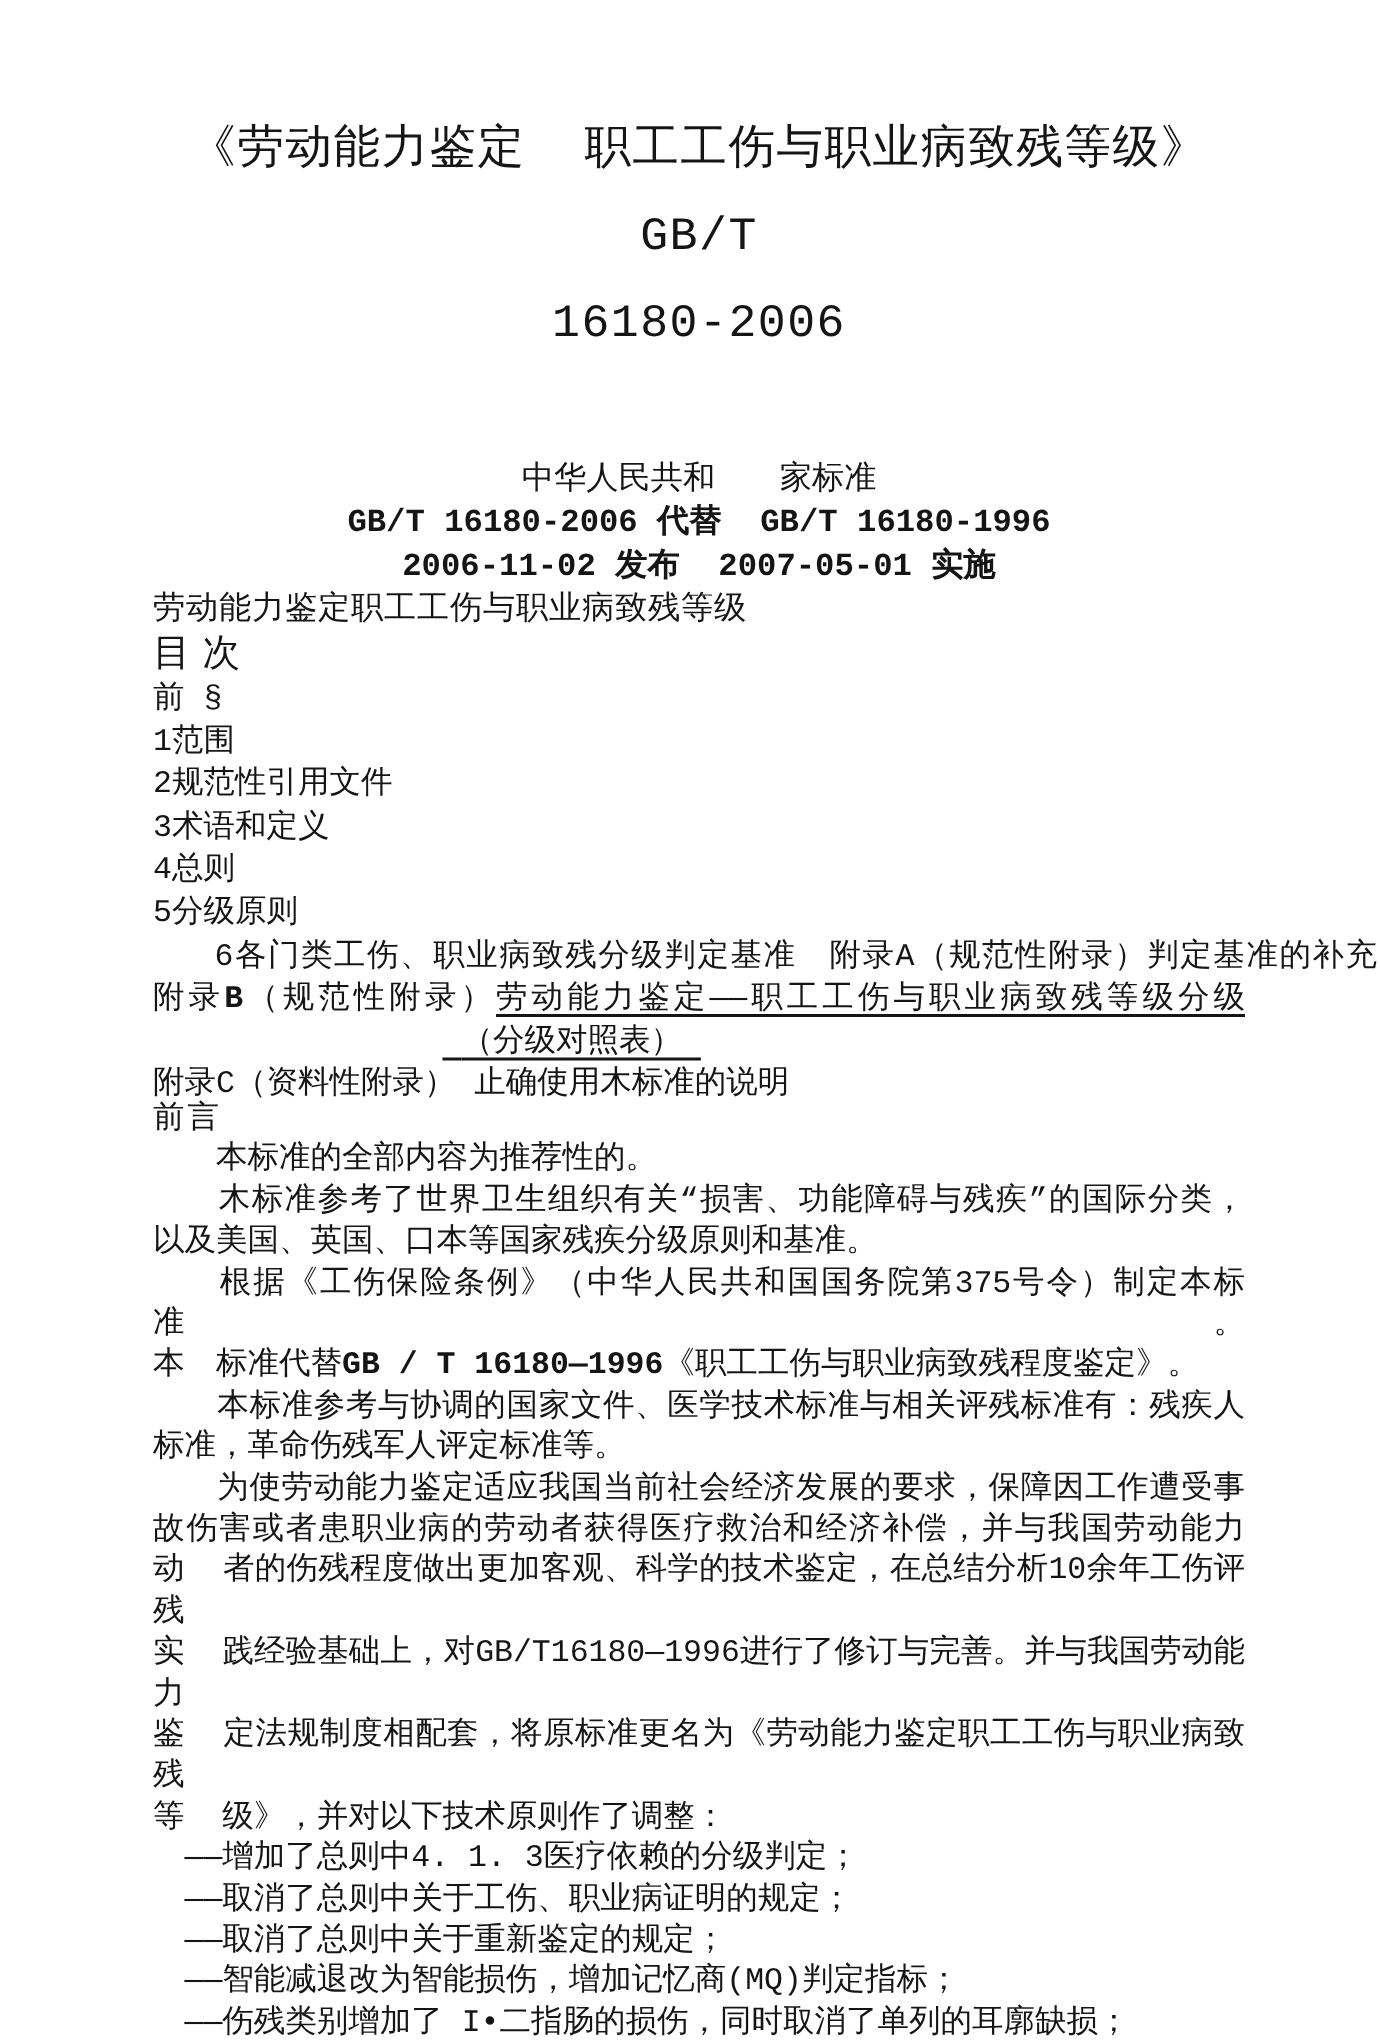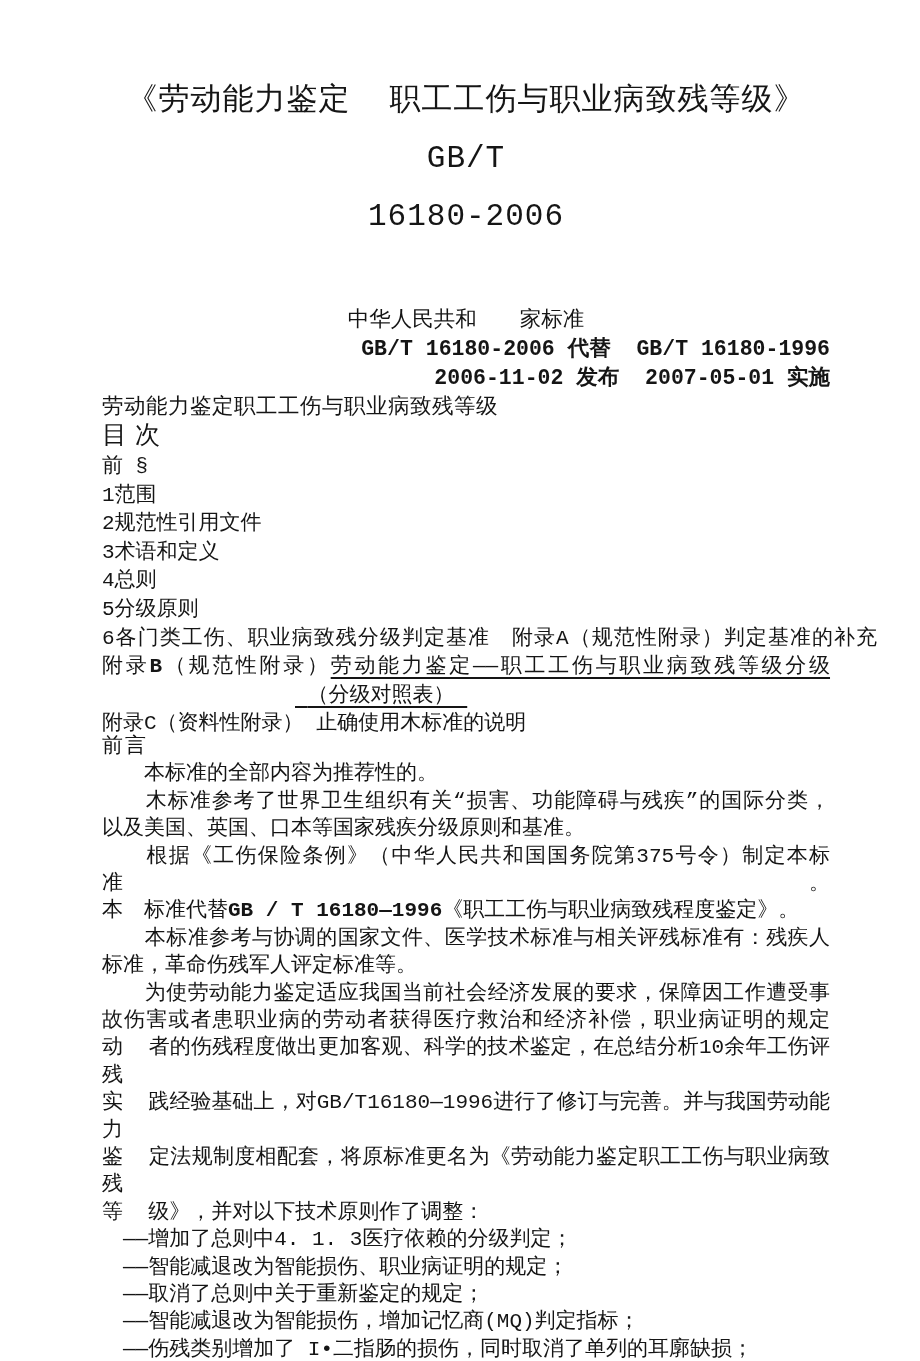--- a/index.html
+++ b/index.html
@@ -9,21 +9,21 @@
     color: #151515;
     font-family: "Liberation Serif", "DejaVu Serif", serif;
     overflow: hidden;
   }
   .content {
     padding: 72px 0 0 102px;
     width: 728px;
     font-family: Liberation Mono, monospace;
   }
   .pre { white-space: pre-wrap; }
-  .bold { font-weight: bold; text-align: right; }
+  .bold { font-weight: bold; }
   .u {
     text-decoration: underline;
     text-underline-offset: 5px;
     text-decoration-thickness: 1.5px;
   }
   
   .title {
     text-align: center;
     font-size: 31px;
     line-height: 58px;
@@ -49,21 +49,21 @@
     line-height: 29px;
     letter-spacing: 8px;
   }
   .toc { margin-top: 2px; }
   .toc .line {
     font-size: 21px;
     line-height: 28.6px;
     white-space: pre-wrap;
   }
   .j { text-align: justify; text-align-last: justify; }
-  .toc .wide { width: 775px; }
+  .toc .wide { width: 775px; margin-left: 41px; }
   .indent-table { margin-left: 193px; }
   
   .fw-heading {
     margin-top: -6px;
     font-size: 21px;
     line-height: 27.4px;
     letter-spacing: 2px;
   }
   .foreword .line {
     font-size: 21px;
@@ -108,25 +108,25 @@
 
   <div class="foreword">
     <div class="line">　　本标准的全部内容为推荐性的。</div>
     <div class="line j">　　木标准参考了世界卫生组织有关“损害、功能障碍与残疾”的国际分类，</div>
     <div class="line">以及美国、英国、口本等国家残疾分级原则和基准。</div>
     <div class="line j">　　根据《工伤保险条例》（中华人民共和国国务院第375号令）制定本标准。</div>
     <div class="line"><span>本　标准代替</span><span class="bold">GB / T 16180—1996</span><span>《职工工伤与职业病致残程度鉴定》。</span></div>
     <div class="line j">　　本标准参考与协调的国家文件、医学技术标准与相关评残标准有：残疾人</div>
     <div class="line">标准，革命伤残军人评定标准等。</div>
     <div class="line j">　　为使劳动能力鉴定适应我国当前社会经济发展的要求，保障因工作遭受事</div>
-    <div class="line j">故伤害或者患职业病的劳动者获得医疗救治和经济补偿，职业病证明的规定</div>
+    <div class="line j">故伤害或者患职业病的劳动者获得医疗救治和经济补偿，并与我国劳动能力</div>
     <div class="line j">动  者的伤残程度做出更加客观、科学的技术鉴定，在总结分析10余年工伤评残</div>
     <div class="line j">实  践经验基础上，对GB/T16180—1996进行了修订与完善。并与我国劳动能力</div>
     <div class="line j">鉴  定法规制度相配套，将原标准更名为《劳动能力鉴定职工工伤与职业病致残</div>
     <div class="line">等  级》，并对以下技术原则作了调整：</div>
     <div class="line">　——增加了总则中4. 1. 3医疗依赖的分级判定；</div>
-    <div class="line">　——智能减退改为智能损伤、职业病证明的规定；</div>
+    <div class="line">　——取消了总则中关于工伤、职业病证明的规定；</div>
     <div class="line">　——取消了总则中关于重新鉴定的规定；</div>
     <div class="line">　——智能减退改为智能损伤，增加记忆商(MQ)判定指标；</div>
     <div class="line">　——伤残类别增加了 I•二指肠的损伤，同时取消了单列的耳廓缺损；</div>
   </div>
 
 </div>
 
 </body></html>

